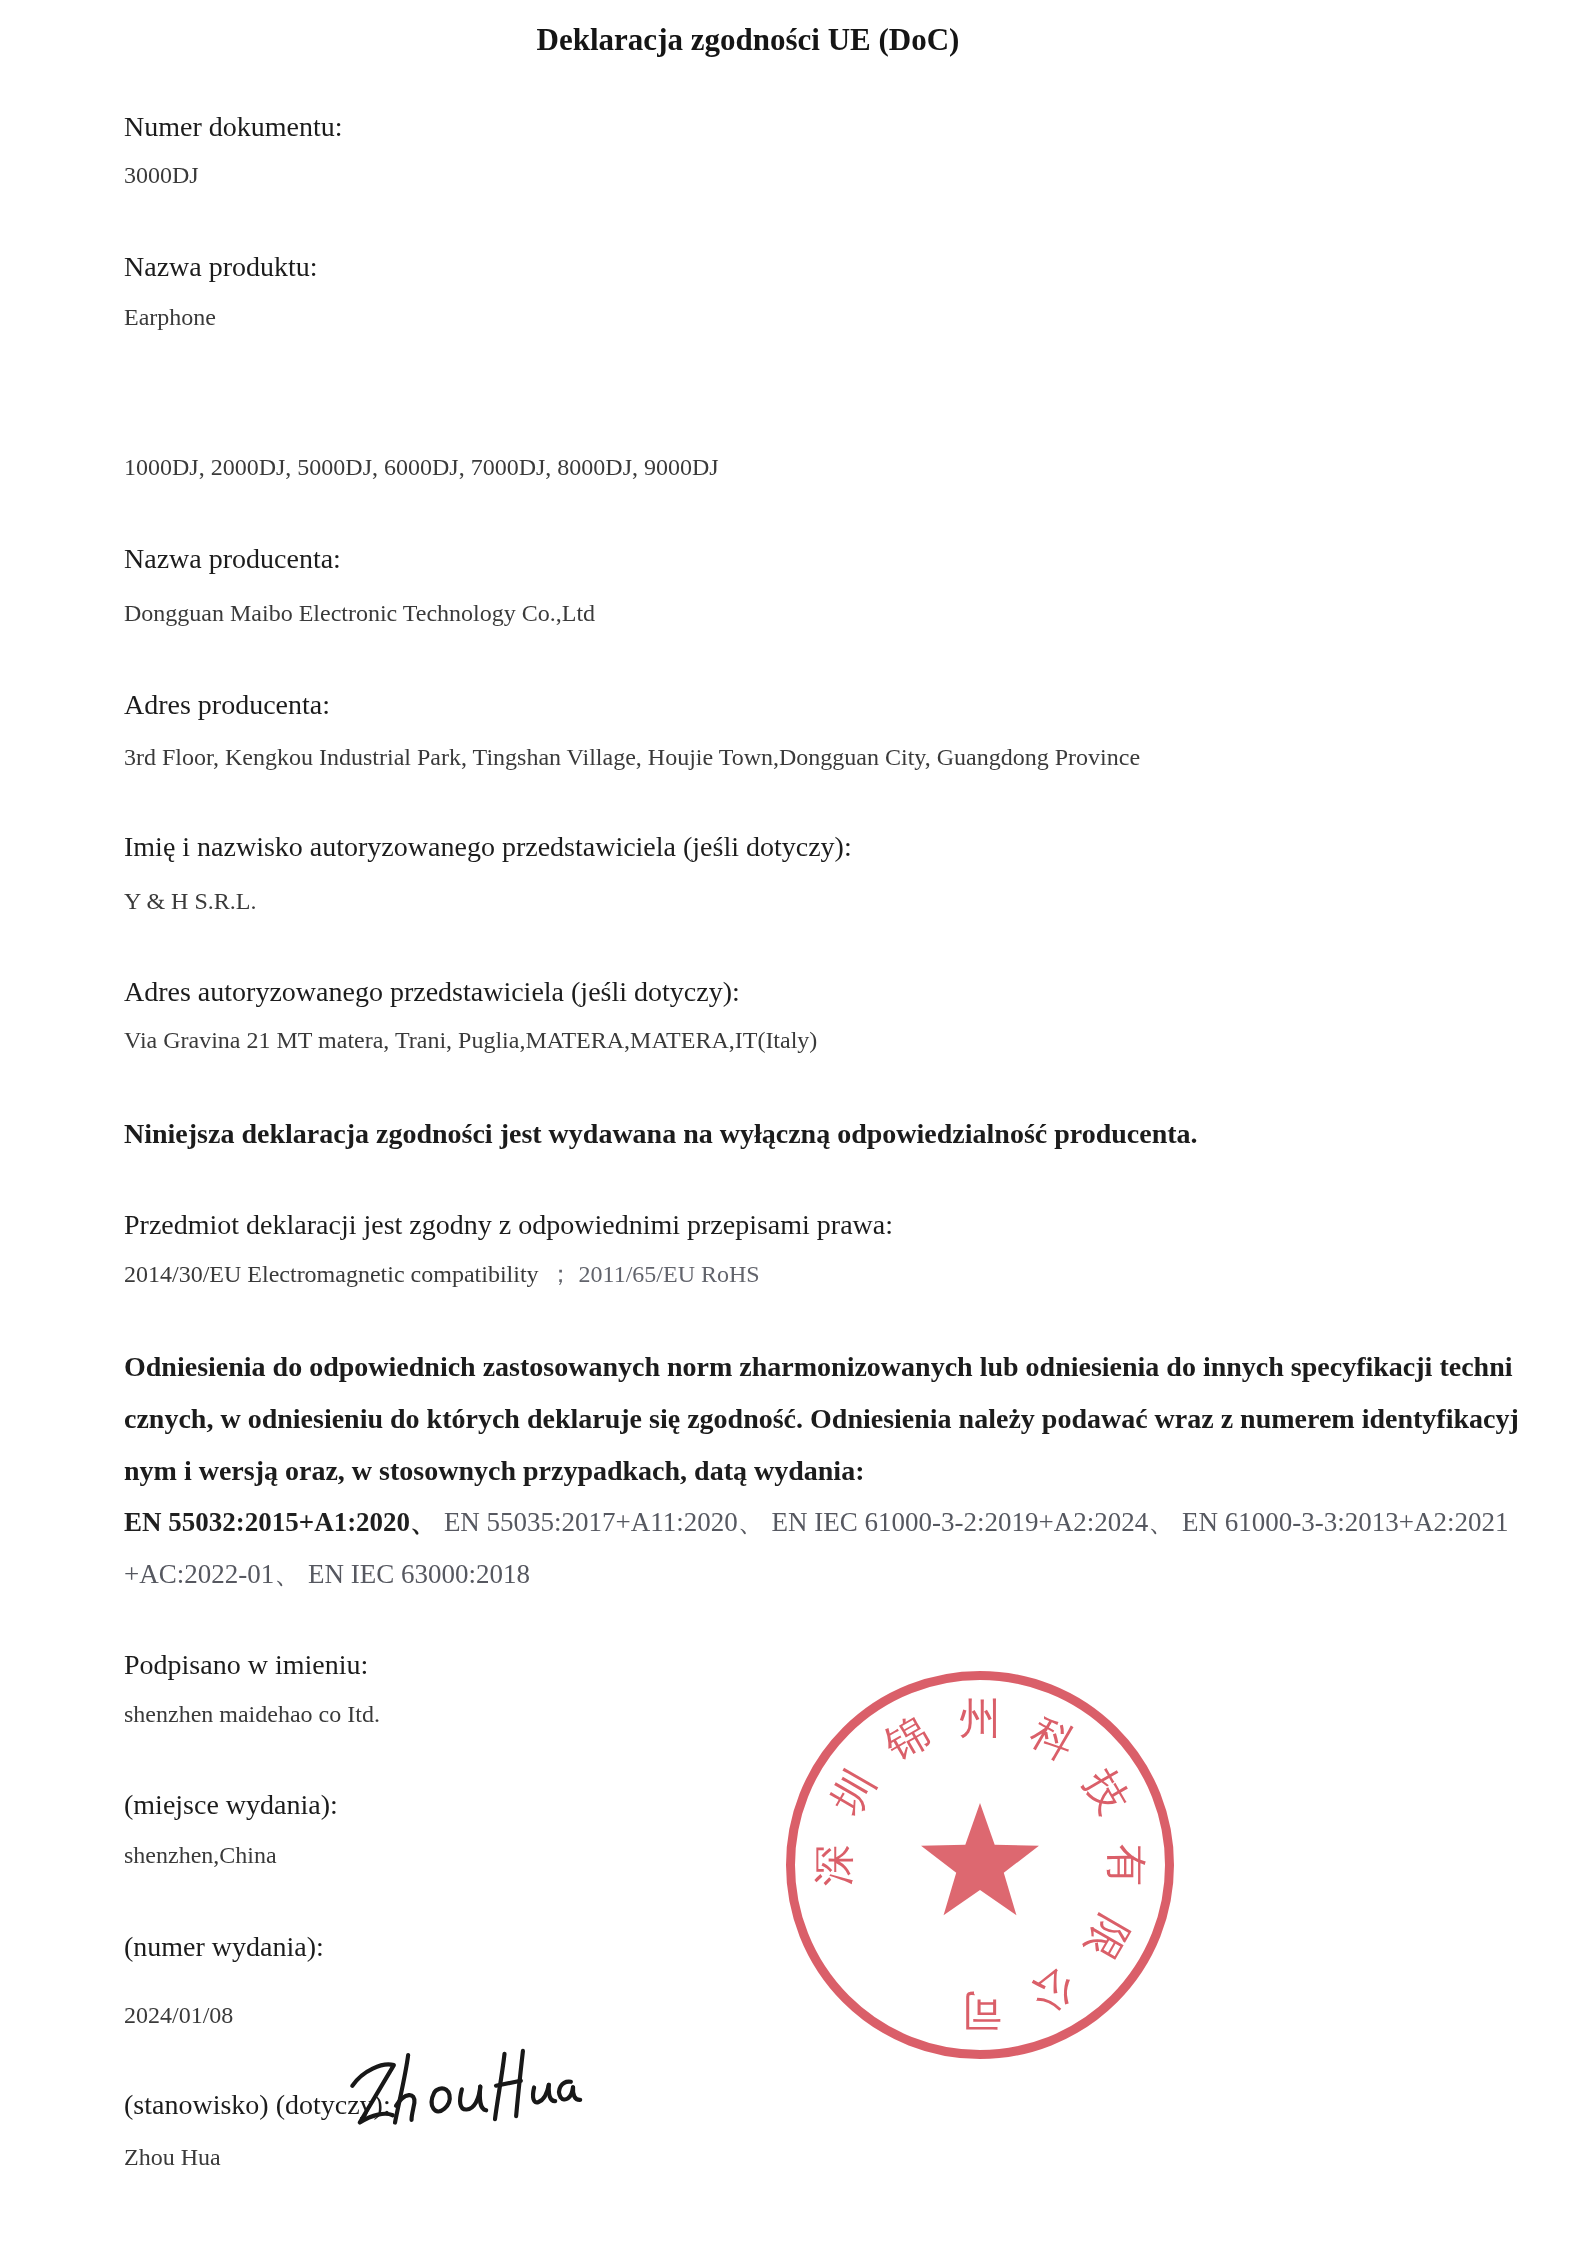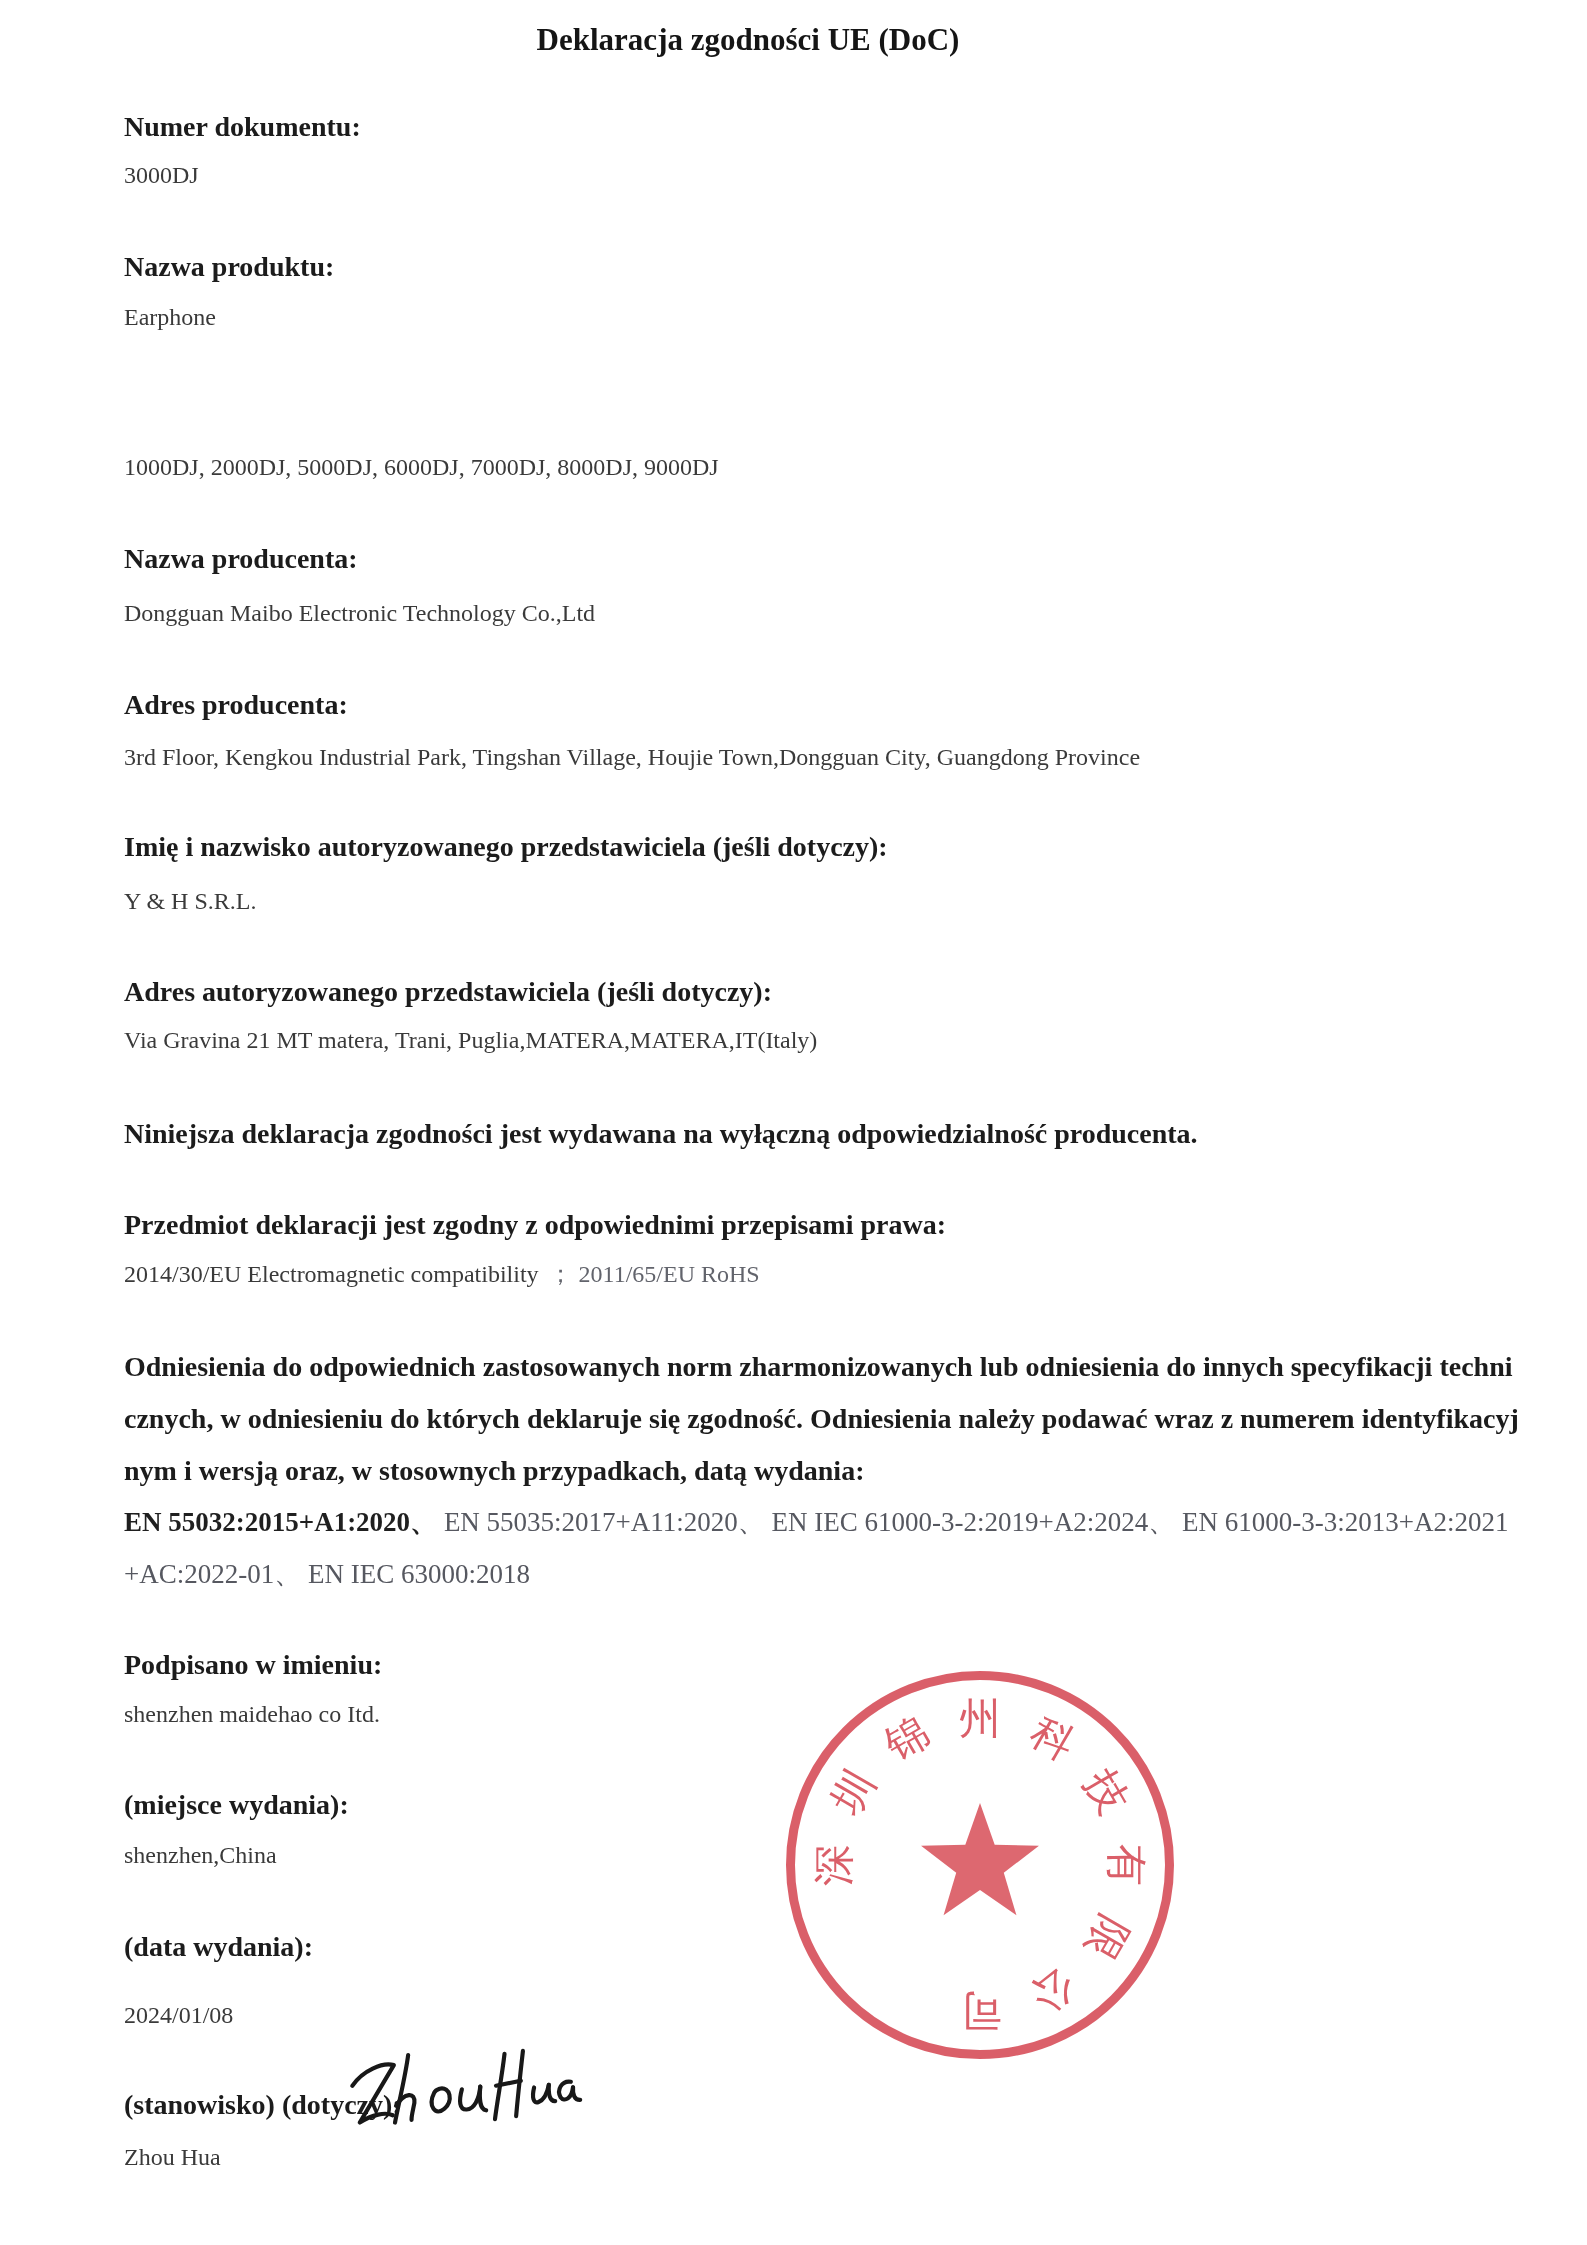--- a/index.html
+++ b/index.html
@@ -9,21 +9,21 @@
     background:#ffffff;
     font-family:"Liberation Serif", serif;
     color:#2b2b2b;
     overflow:hidden;
   }
   .abs{position:absolute;left:124px;}
   .title{
     position:absolute;left:0;top:22px;width:1496px;
     text-align:center;font-size:31px;font-weight:bold;color:#151515;
   }
-  .lbl{font-size:28px;font-weight:bold;color:#1c1c1c;line-height:34px;white-space:nowrap;}
+  .lbl{font-size:28px;font-weight:normal;color:#1c1c1c;line-height:34px;white-space:nowrap;}
   .val{font-size:24px;color:#3a3a3a;line-height:34px;white-space:nowrap;}
   .para{width:1398px;white-space:normal;}
   .statement{font-size:28px;font-weight:bold;color:#1c1c1c;line-height:34px;}
   .law .muted{color:#62646c;margin-left:10px;white-space:nowrap;}
   .std-label{
     font-size:28px;font-weight:bold;color:#1c1c1c;
     line-height:52px;word-break:break-all;
   }
   .std-value{
     font-size:27px;line-height:52px;word-break:break-all;color:#565860;
@@ -100,21 +100,21 @@
   <div class="abs std-value para" style="top:1496px">
     <span class="std-first">EN 55032:2015+A1:2020、</span><span> EN 55035:2017+A11:2020、 EN IEC 61000-3-2:2019+A2:2024、 EN 61000-3-3:2013+A2:2021+AC:2022-01、 EN IEC 63000:2018</span>
   </div>
 
   <div class="abs lbl" style="top:1648px">Podpisano w imieniu:</div>
   <div class="abs val" style="top:1697px">shenzhen maidehao co Itd.</div>
 
   <div class="abs lbl" style="top:1788px">(miejsce wydania):</div>
   <div class="abs val" style="top:1838px">shenzhen,China</div>
 
-  <div class="abs lbl" style="top:1930px">(data wydania):</div>
+  <div class="abs lbl" style="top:1930px">(numer wydania):</div>
   <div class="abs val" style="top:1998px">2024/01/08</div>
 
   <div class="abs lbl" style="top:2088px">(stanowisko) (dotyczy):</div>
   <div class="abs val" style="top:2140px">Zhou Hua</div>
 
   <div class="stamp">
     <span class="sc c0">深</span>
     <span class="sc c1">圳</span>
     <span class="sc c2">锦</span>
     <span class="sc c3">州</span>

